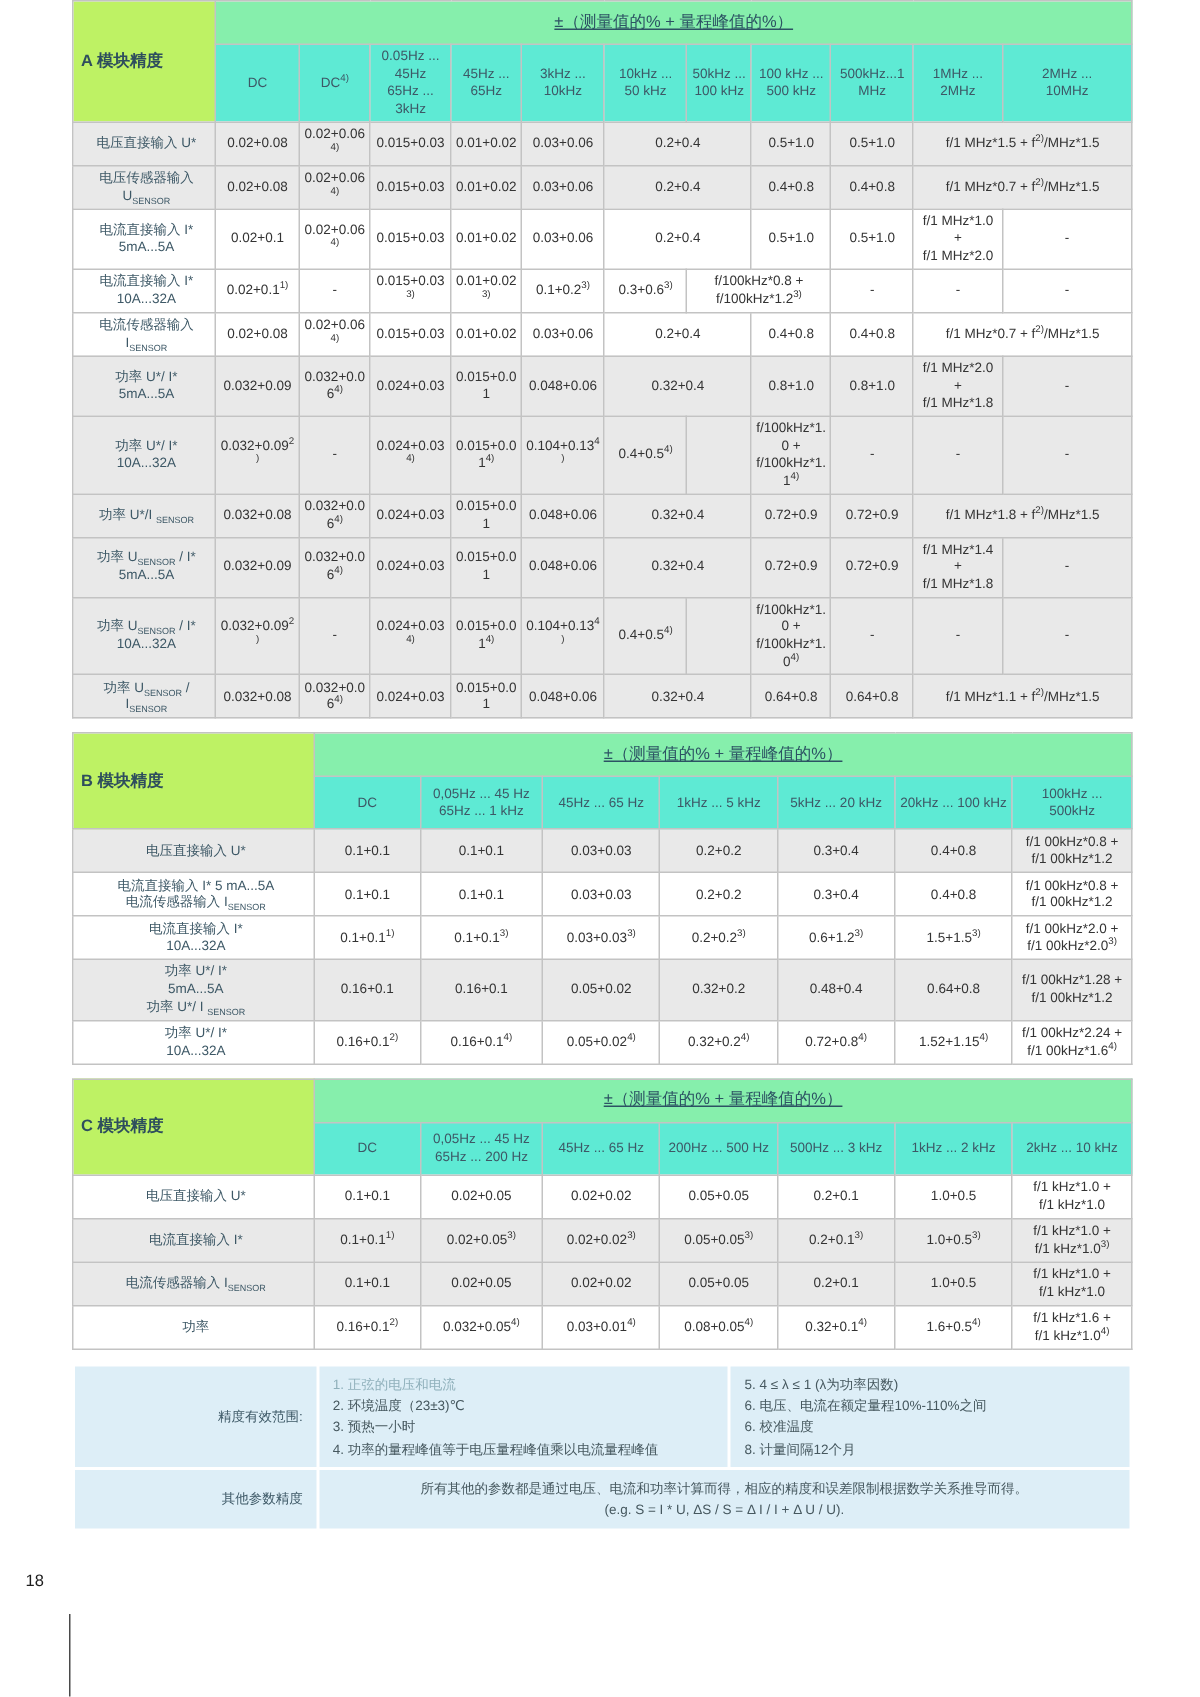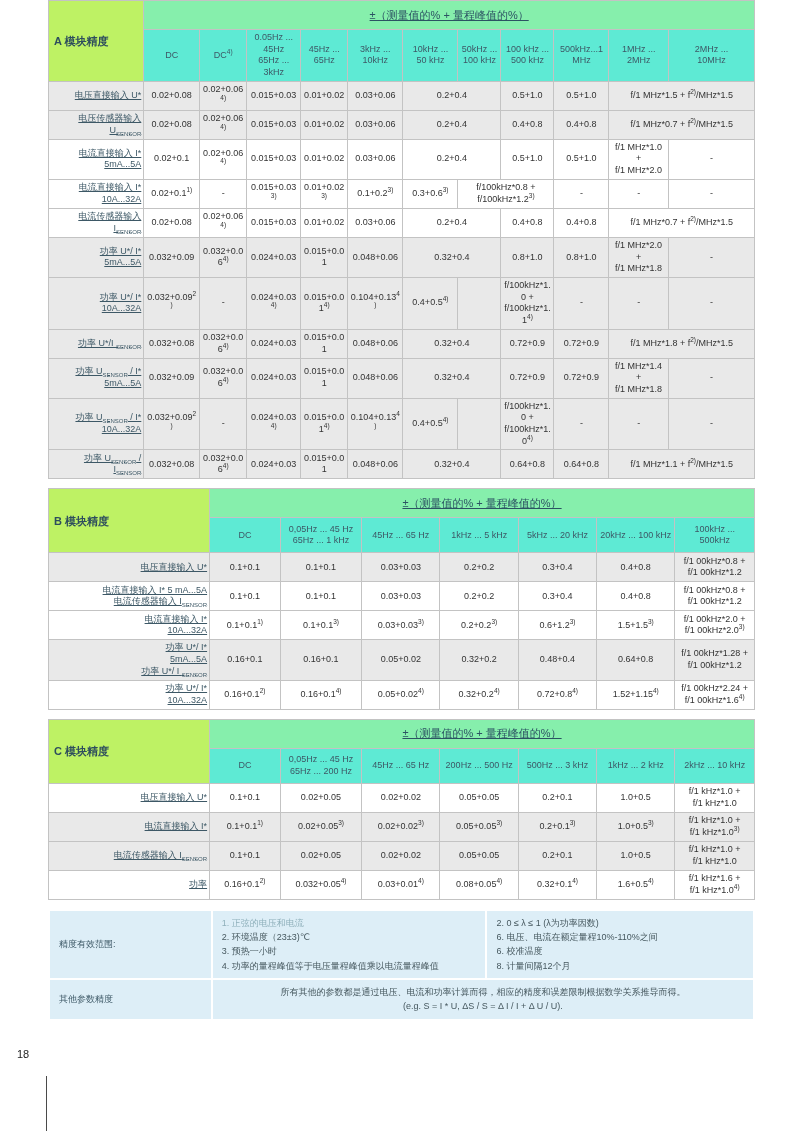--- a/index.html
+++ b/index.html
@@ -8,28 +8,28 @@
   .content{position:absolute;left:48px;top:0;width:707px;}
   .page-title{margin:52px 0 30px 0;font-size:27px;font-weight:bold;color:#161616;letter-spacing:2px;}
   
   table.spec{width:100%;border-collapse:collapse;table-layout:fixed;font-size:9px;color:#333;margin-bottom:9px;}
   table.spec th,table.spec td{border:1px solid #c3c3c3;padding:2px 2px;text-align:center;
        vertical-align:middle;line-height:1.3;font-weight:normal;word-wrap:break-word;}
   table.spec td{height:24px;}
   table.spec .sect{font-size:11px;font-weight:bold;color:#2e4e5d;text-align:left;padding-left:5px;background:#bef264;}
   table.spec .pm{color:#2c5363;font-size:11px;height:24px;background:#86efac;text-decoration:underline;}
   table.spec .colh{color:#3d5866;height:30px;background:#5eead4;}
-  table.spec .rowlab{text-align:right;padding-left:5px;color:#3d5866;text-decoration:underline;}
+  table.spec .rowlab{text-align:center;padding-left:5px;color:#3d5866;}
   table.spec tr.shaded td,table.spec tr.shaded th.rowlab{background:#e9e9e9;}
   sup{font-size:6.5px;vertical-align:super;line-height:0;}
   sub{font-size:6px;vertical-align:sub;line-height:0;}
   
   table.notes{width:100%;border-collapse:separate;border-spacing:2px;font-size:9px;color:#46585f;margin-top:2px;}
   table.notes td{background:#ddeef7;padding:5px 9px;vertical-align:middle;text-align:left;}
-  table.notes .lab{width:23%;color:#3d5866;}
+  table.notes .lab{width:23%;color:#3d5866;text-align:right;}
   table.notes .list div{line-height:1.6;}
   table.notes .muted{color:#8fb0bb;}
   table.notes .other{text-align:center;line-height:1.6;}
   .pagenum{position:absolute;left:17px;top:1048px;font-size:11px;color:#1d1d1d;}
   .pagerule{position:absolute;left:46px;top:1076px;width:1px;height:55px;background:#4a4a4a;}
 </style>
 </head>
 <body>
 
 <div class="content">
@@ -370,21 +370,21 @@
     <tbody>
         <tr>
       <td class="lab">精度有效范围:</td>
       <td class="list" style="width:39%" id="notes-left">
             <div class="muted">1. 正弦的电压和电流</div>
             <div>2. 环境温度（23±3)℃</div>
             <div>3. 预热一小时</div>
             <div>4. 功率的量程峰值等于电压量程峰值乘以电流量程峰值</div>
           </td>
       <td class="list" id="notes-right">
-            <div>2. 0 ≤ λ ≤ 1 (λ为功率因数)</div>
+            <div>5. 4 ≤ λ ≤ 1 (λ为功率因数)</div>
             <div>6. 电压、电流在额定量程10%-110%之间</div>
             <div>6. 校准温度</div>
             <div>8. 计量间隔12个月</div>
           </td>
     </tr>
     <tr>
       <td class="lab">其他参数精度</td>
       <td class="other" colspan="2" id="notes-other">所有其他的参数都是通过电压、电流和功率计算而得，相应的精度和误差限制根据数学关系推导而得。<br>(e.g. S = I * U, ΔS / S = Δ I / I + Δ U / U).</td>
     </tr>
   </tbody>

